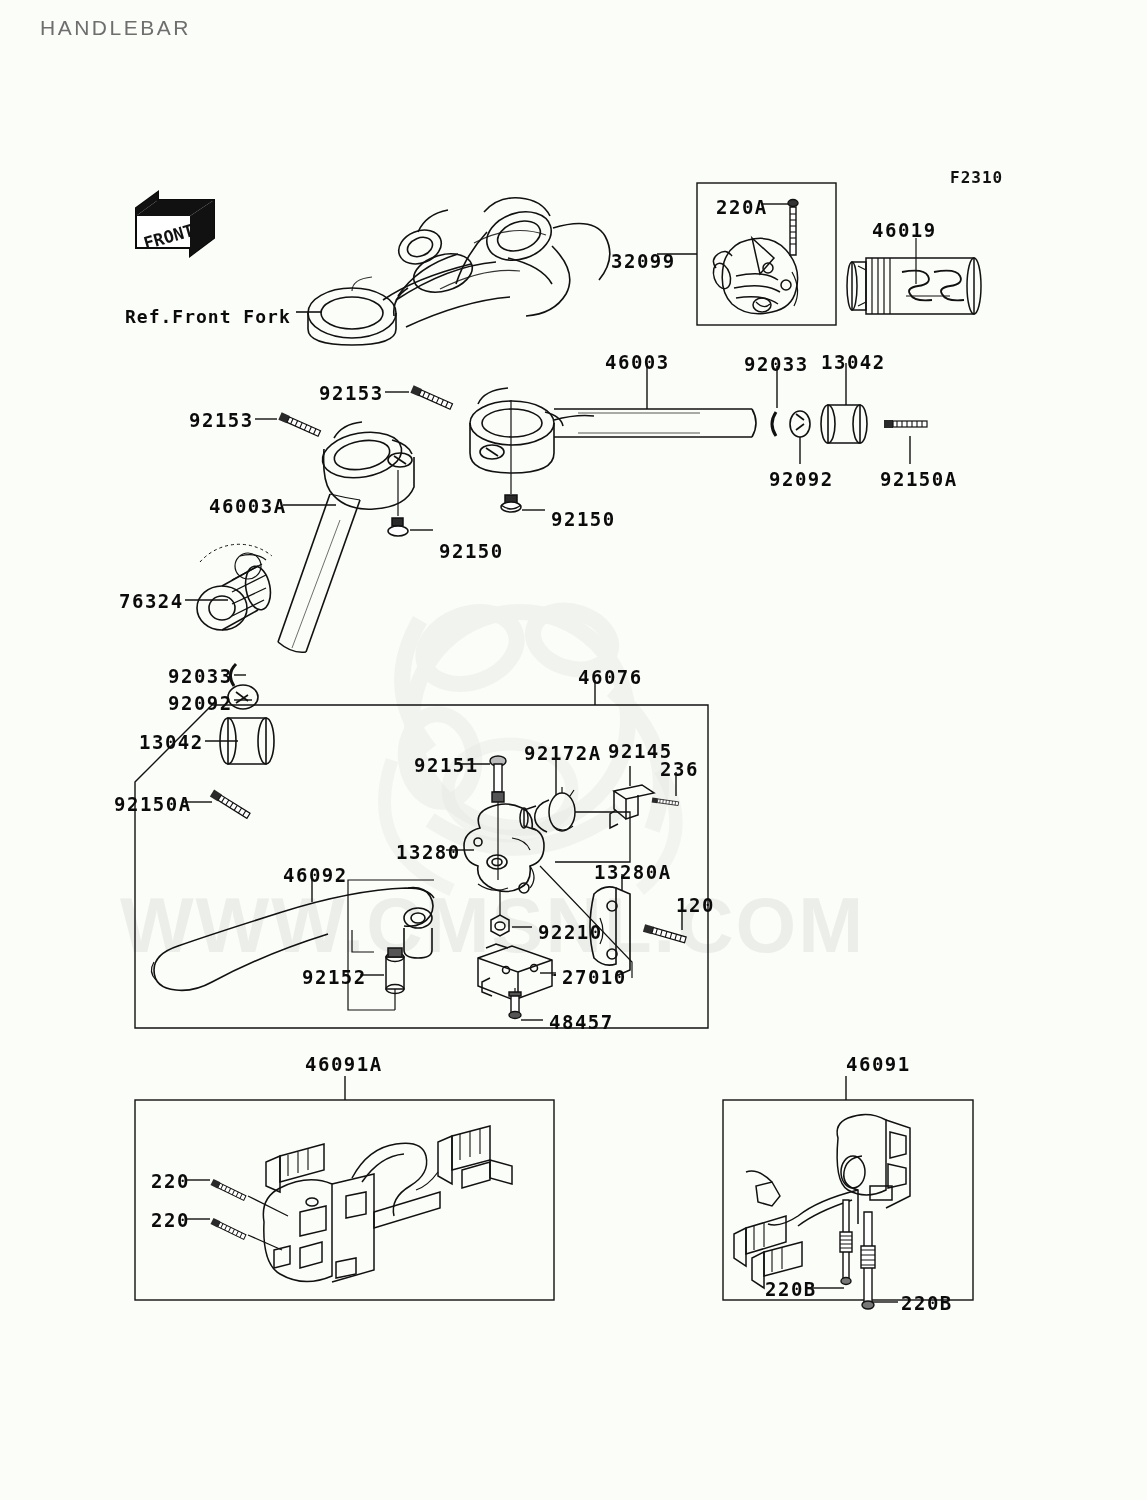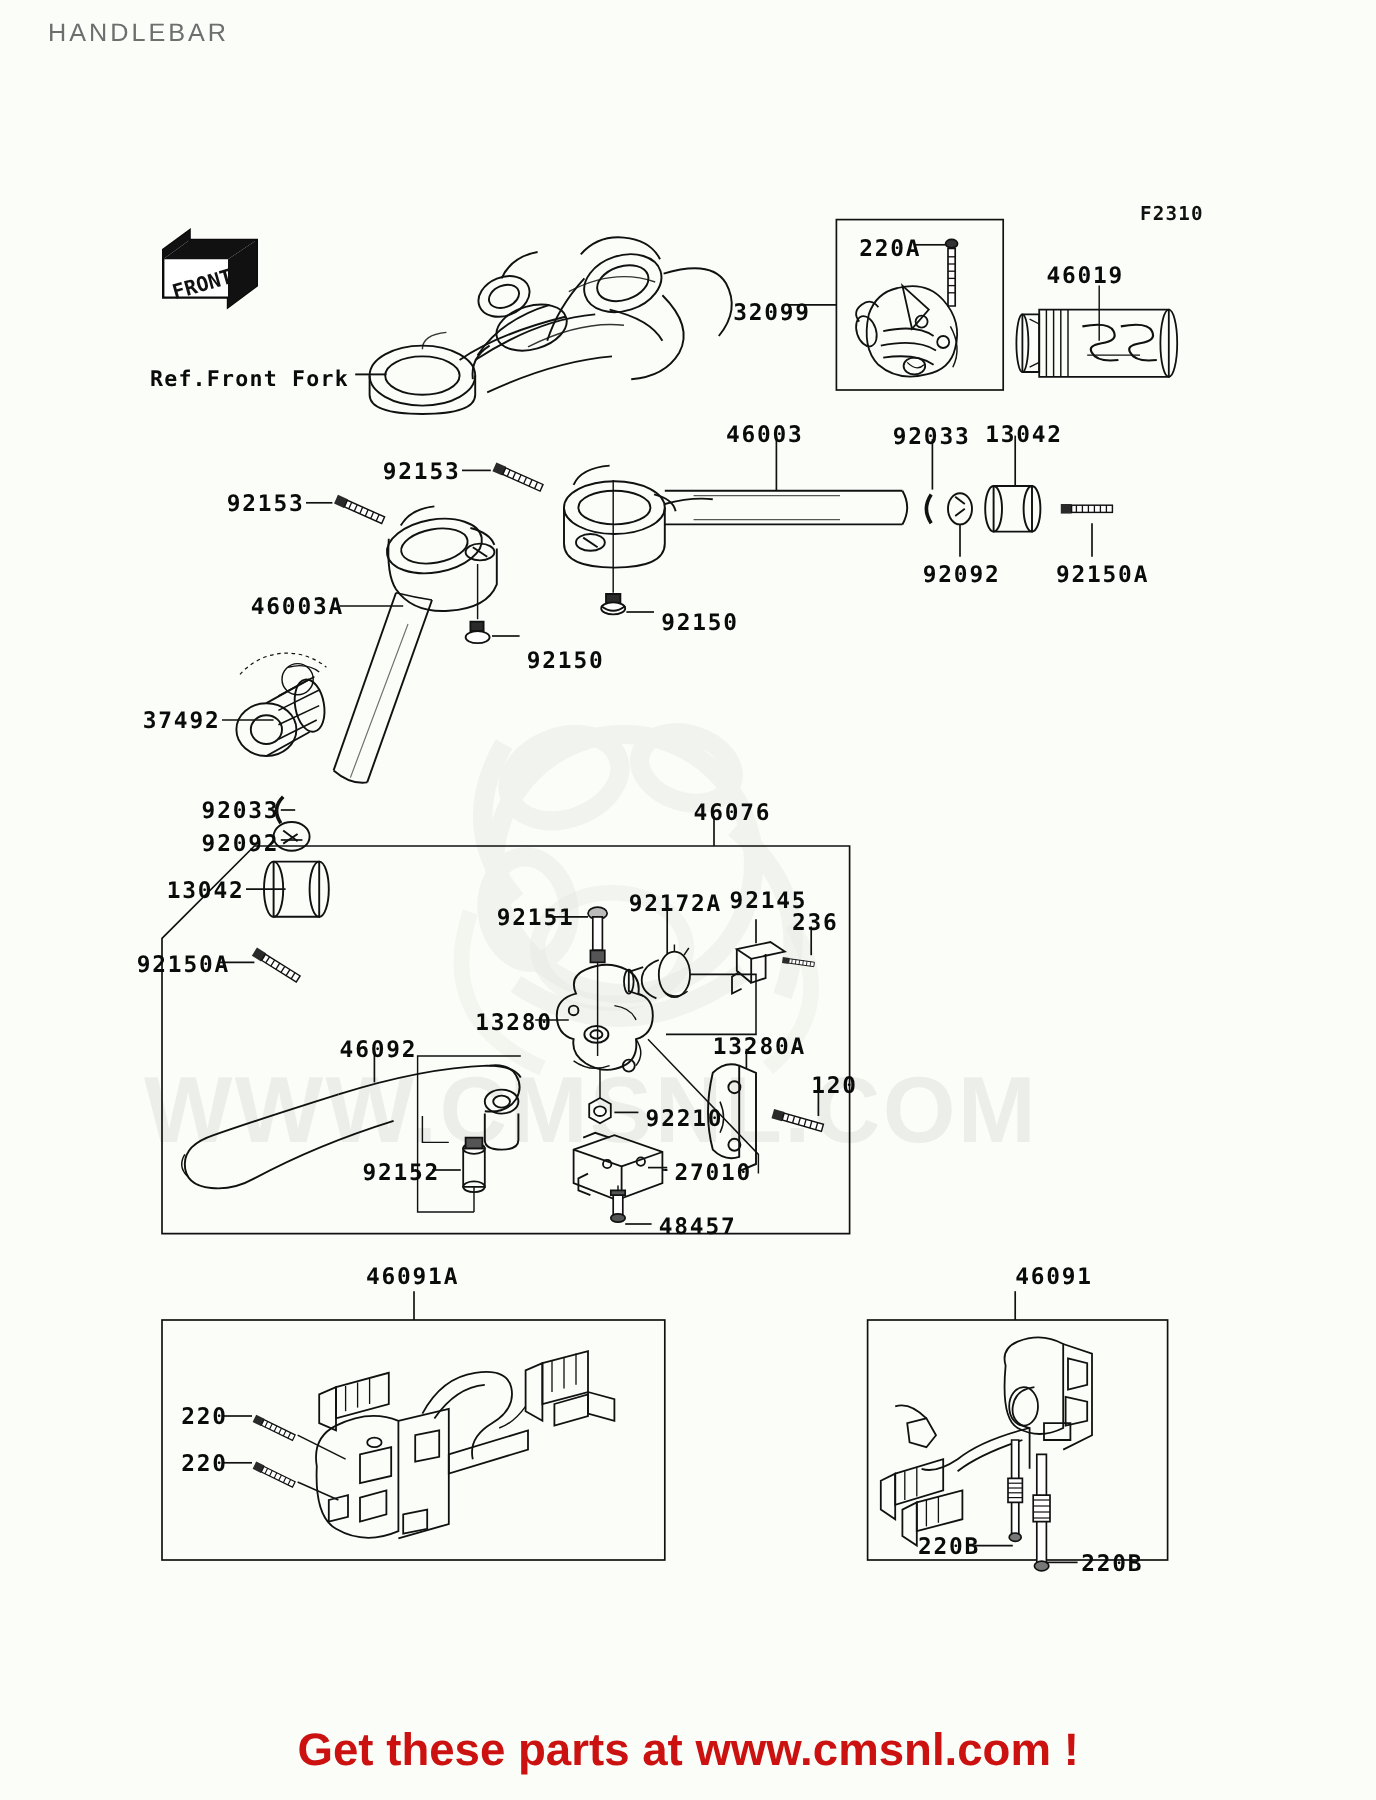--- a/index.html
+++ b/index.html
@@ -522,21 +522,21 @@
   <div class="plabel" style="left:605px;top:353px;">46003</div>
   <div class="plabel" style="left:744px;top:355px;">92033</div>
   <div class="plabel" style="left:821px;top:353px;">13042</div>
   <div class="plabel" style="left:319px;top:384px;">92153</div>
   <div class="plabel" style="left:189px;top:411px;">92153</div>
   <div class="plabel" style="left:769px;top:470px;">92092</div>
   <div class="plabel" style="left:880px;top:470px;">92150A</div>
   <div class="plabel" style="left:209px;top:497px;text-align:right;">46003A</div>
   <div class="plabel" style="left:551px;top:510px;">92150</div>
   <div class="plabel" style="left:439px;top:542px;">92150</div>
-  <div class="plabel" style="left:119px;top:592px;">37492</div>
+  <div class="plabel" style="left:119px;top:592px;">76324</div>
   <div class="plabel" style="left:168px;top:667px;">92033</div>
   <div class="plabel" style="left:578px;top:668px;">46076</div>
   <div class="plabel" style="left:168px;top:694px;">92092</div>
   <div class="plabel" style="left:139px;top:733px;">13042</div>
   <div class="plabel" style="left:414px;top:756px;">92151</div>
   <div class="plabel" style="left:524px;top:744px;">92172A</div>
   <div class="plabel" style="left:608px;top:742px;">92145</div>
   <div class="plabel" style="left:660px;top:760px;">236</div>
   <div class="plabel" style="left:114px;top:795px;">92150A</div>
   <div class="plabel" style="left:396px;top:843px;">13280</div>
@@ -547,14 +547,13 @@
   <div class="plabel" style="left:302px;top:968px;">92152</div>
   <div class="plabel" style="left:562px;top:968px;">27010</div>
   <div class="plabel" style="left:549px;top:1013px;">48457</div>
   <div class="plabel" style="left:305px;top:1055px;">46091A</div>
   <div class="plabel" style="left:818px;top:1055px;margin-left:28px;">46091</div>
   <div class="plabel" style="left:151px;top:1172px;">220</div>
   <div class="plabel" style="left:151px;top:1211px;">220</div>
   <div class="plabel" style="left:765px;top:1280px;">220B</div>
   <div class="plabel" style="left:901px;top:1294px;">220B</div>
 
-  <div class="footer">Get these parts at www.cmsnl.com !</div>
 </div>
 
 </body></html>

